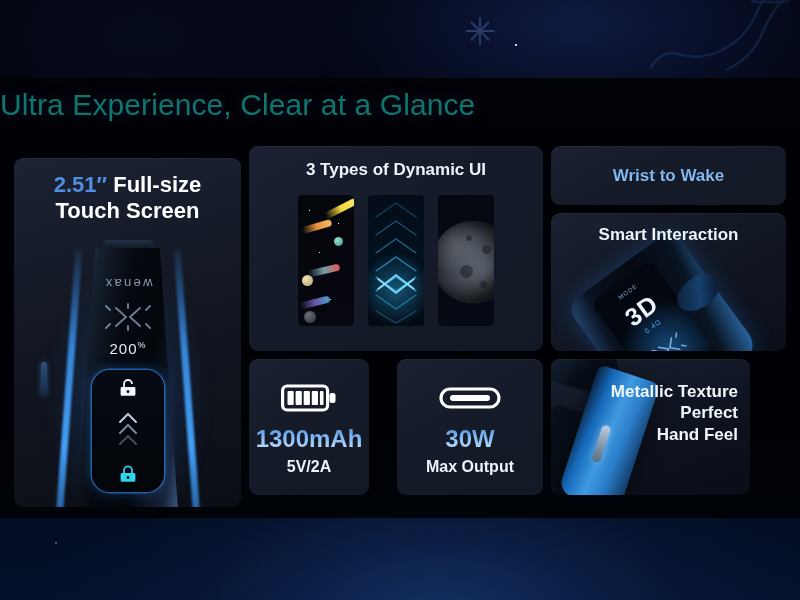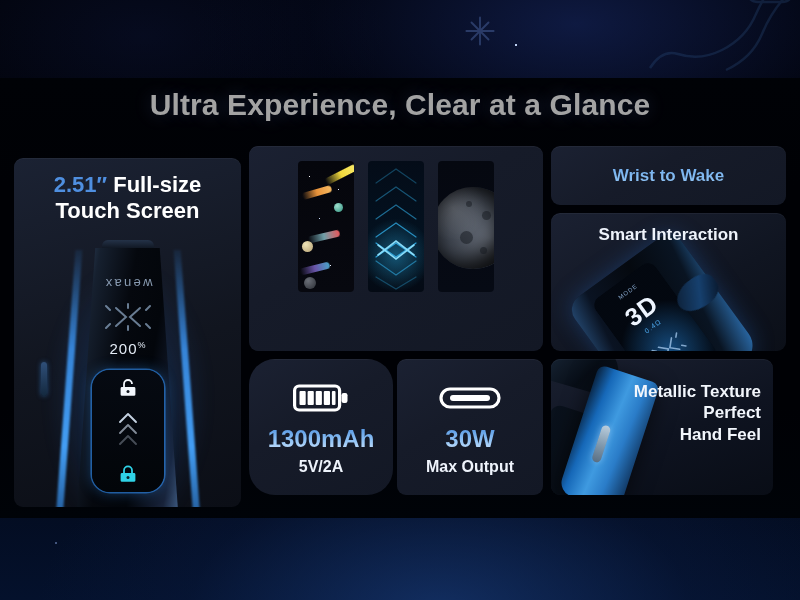--- a/index.html
+++ b/index.html
@@ -70,23 +70,23 @@
     opacity:.5;
   }
   .silhouette {
     position:absolute; right:-10px; top:-34px; width:210px; height:150px;
     opacity:.38;
   }
 
   
   .title {
     position:absolute; left:0; right:0; top:88px;
-    text-align:center;
-    font-size:30px; font-weight:700; letter-spacing:.1px;
-    color:#a3a3a3;
+    text-align:left;
+    font-size:30px; font-weight:400; letter-spacing:.1px;
+    color:#0f766e;
     text-shadow:0 0 18px rgba(120,160,255,.22);
   }
 
   
   .panel {
     position:absolute;
     background:linear-gradient(150deg,#1b2132 0%,#161b29 42%,#131825 100%);
     border-radius:9px;
     overflow:hidden;
   }
@@ -204,21 +204,21 @@
   .moon {
     position:absolute; left:-6px; top:26px; width:82px; height:82px; border-radius:50%;
     background:
       radial-gradient(circle at 26% 26%, rgba(255,255,255,.16), transparent 38%),
       radial-gradient(circle at 70% 62%, #6d7480, #3c424c 52%, #16191f 82%);
     box-shadow:inset -16px -6px 22px rgba(0,0,0,.85);
   }
   .crater { position:absolute; border-radius:50%; background:rgba(20,24,30,.5); }
 
   
-  #p-batt { left:249px; top:359px; width:144px; height:136px;border-radius:26px; }
+  #p-batt { left:249px; top:359px; width:120px; height:136px; }
   #p-usb  { left:397px; top:359px; width:146px; height:136px; }
   .spec { display:flex; flex-direction:column; align-items:center; justify-content:center; height:100%; gap:2px; }
   .spec-icon { height:40px; display:flex; align-items:center; justify-content:center; margin-bottom:6px; }
   .spec-v {
     font-size:24px; font-weight:700; line-height:1.1;
     background:linear-gradient(180deg,#4b8fdf 0%,#8fc2f5 55%,#cfe4fb 100%);
     -webkit-background-clip:text; background-clip:text; color:transparent;
   }
   .spec-s { font-size:16px; font-weight:700; color:#eef3fb; margin-top:4px; }
 
@@ -253,21 +253,21 @@
   .ss-3d { position:absolute; left:0; right:0; top:22px; text-align:center; font-size:25px; font-weight:700; color:#eef5ff; letter-spacing:1px; }
   .ss-sub { position:absolute; left:0; right:0; top:52px; text-align:center; font-size:7px; color:#4aa3e6; letter-spacing:1px; }
   .ss-x { position:absolute; left:50%; top:72px; transform:translateX(-50%); width:34px; height:22px; opacity:.8; }
   .ss-pct { position:absolute; left:0; right:0; bottom:7px; text-align:center; font-size:8px; color:#dce8f7; letter-spacing:.5px; }
   .smart-tip {
     position:absolute; right:-4px; top:52px; width:44px; height:30px; border-radius:50% 40% 40% 50%;
     background:linear-gradient(120deg,#0c1c30,#16406e 55%,#071223);
     filter:blur(.4px);
   }
 
-  #p-metal { left:551px; top:359px; width:222px; height:136px;
+  #p-metal { left:551px; top:359px; width:199px; height:136px;
     background:linear-gradient(160deg,#1a2030 0%,#0e1320 55%,#090d16 100%);text-decoration:underline; }
   .metal-dev {
     position:absolute; left:-18px; top:-6px; width:168px; height:150px;
   }
   .metal-barrel {
     position:absolute; left:44px; top:18px; width:64px; height:134px;
     transform:rotate(18deg);
     border-radius:8px 8px 14px 14px;
     background:linear-gradient(95deg,#0a2votes,#1f6fbe);
     background:linear-gradient(95deg,#08213d 0%,#1668b8 22%,#3f9ae0 48%,#2a7cc8 70%,#10355f 100%);
@@ -378,20 +378,21 @@
         <path d="M4 8 h12 a1.4 1.4 0 0 1 1.4 1.4 v6 a1.4 1.4 0 0 1 -1.4 1.4 h-12 a1.4 1.4 0 0 1 -1.4 -1.4 v-6 a1.4 1.4 0 0 1 1.4 -1.4 z" fill="#2fd2e6"></path>
         <path d="M6 8 V5.4 a4 4 0 0 1 8 0 V8" fill="none" stroke="#2fd2e6" stroke-width="1.8"></path>
         <circle cx="10" cy="12.4" r="1.5" fill="#07222a"></circle>
       </svg>
     </div>
 
   </div>
 </div>
 
 <div class="panel" id="p-ui">
+  <div class="ui-title">3 Types of Dynamic UI</div>
   <div class="ui-thumbs">
 
     <div class="thumb thumb-a">
       <div class="meteor m1"></div>
       <div class="meteor m2"></div>
       <div class="meteor m3"></div>
       <div class="meteor m4"></div>
       <div class="planet pl1"></div>
       <div class="planet pl2"></div>
       <div class="planet pl3"></div>

